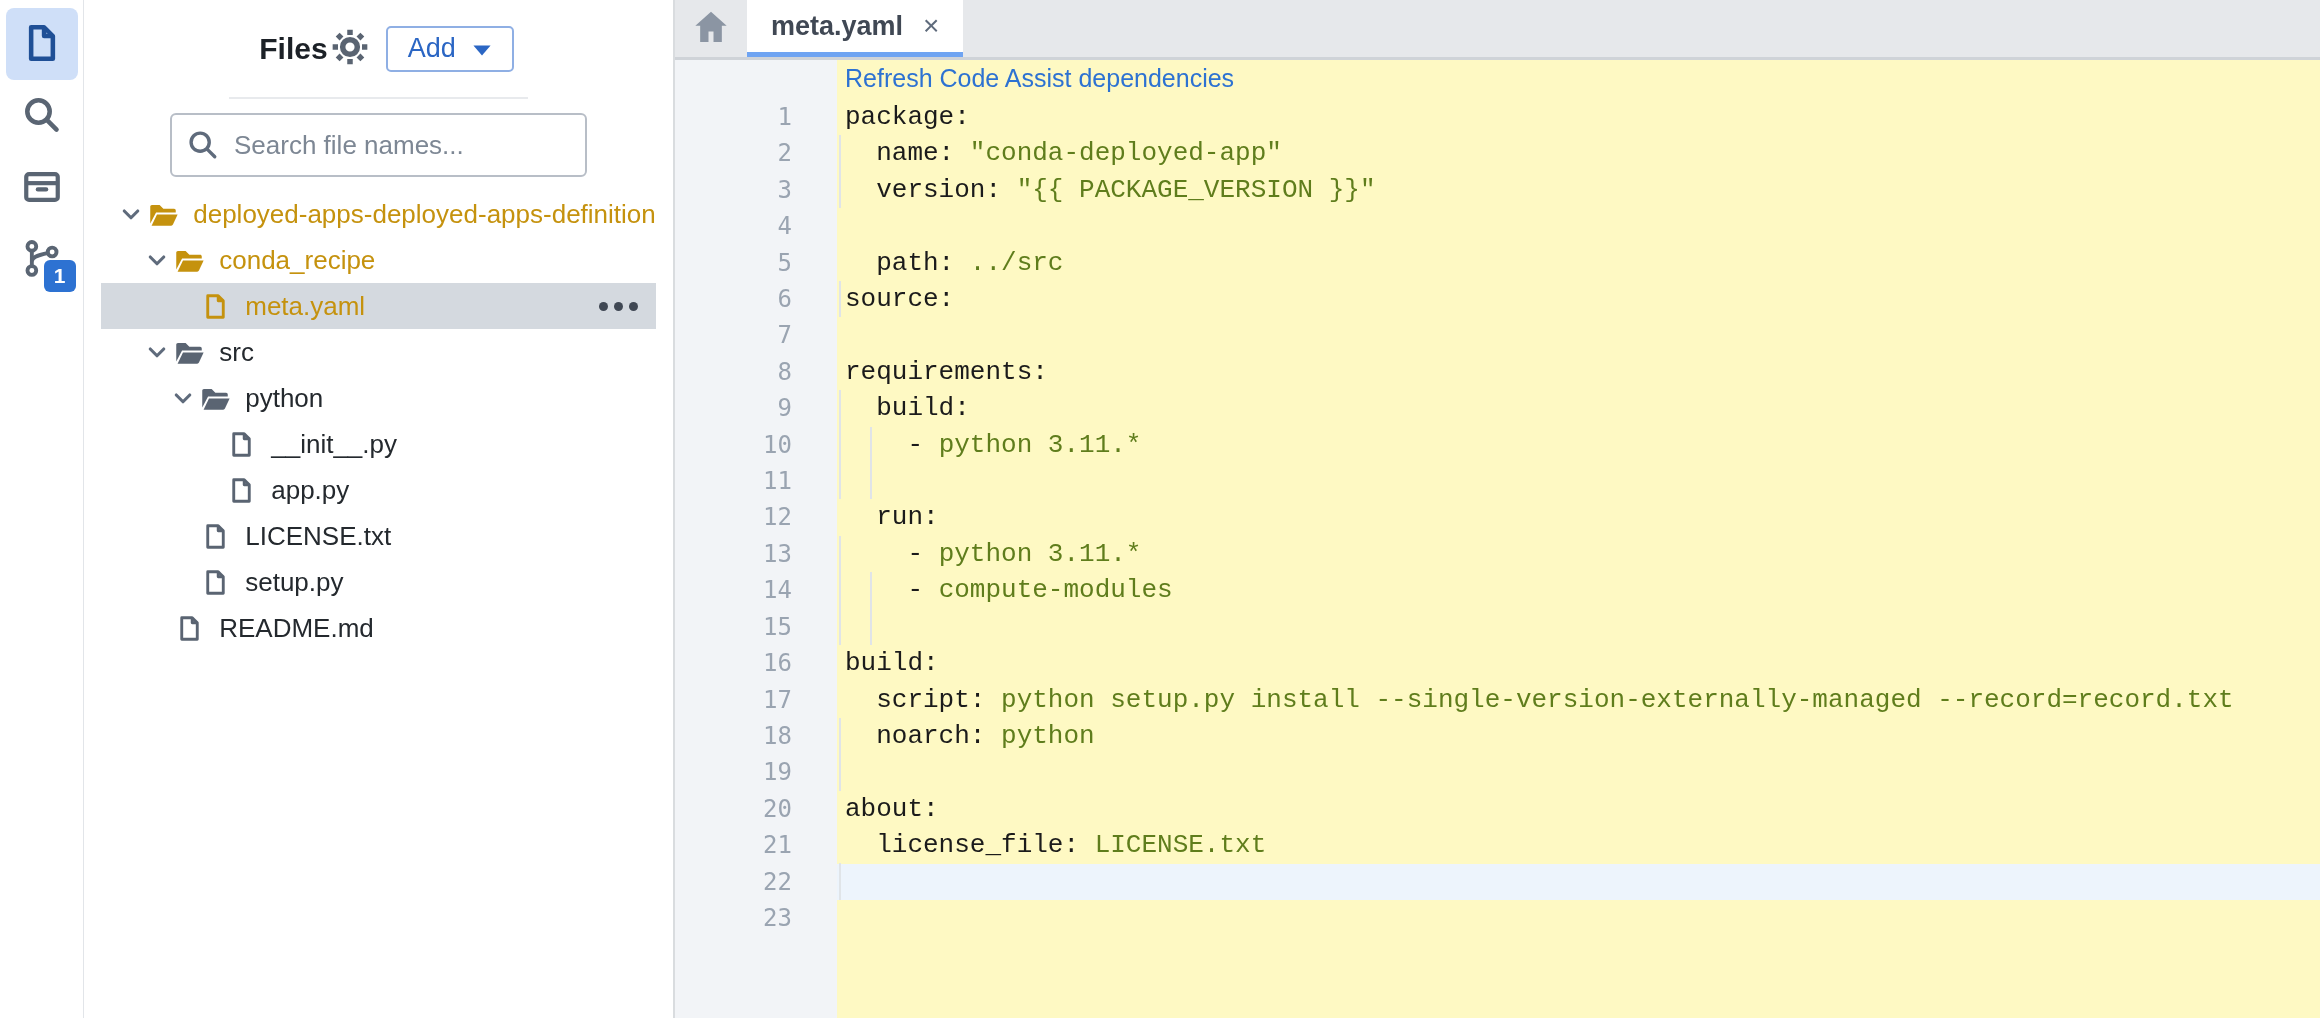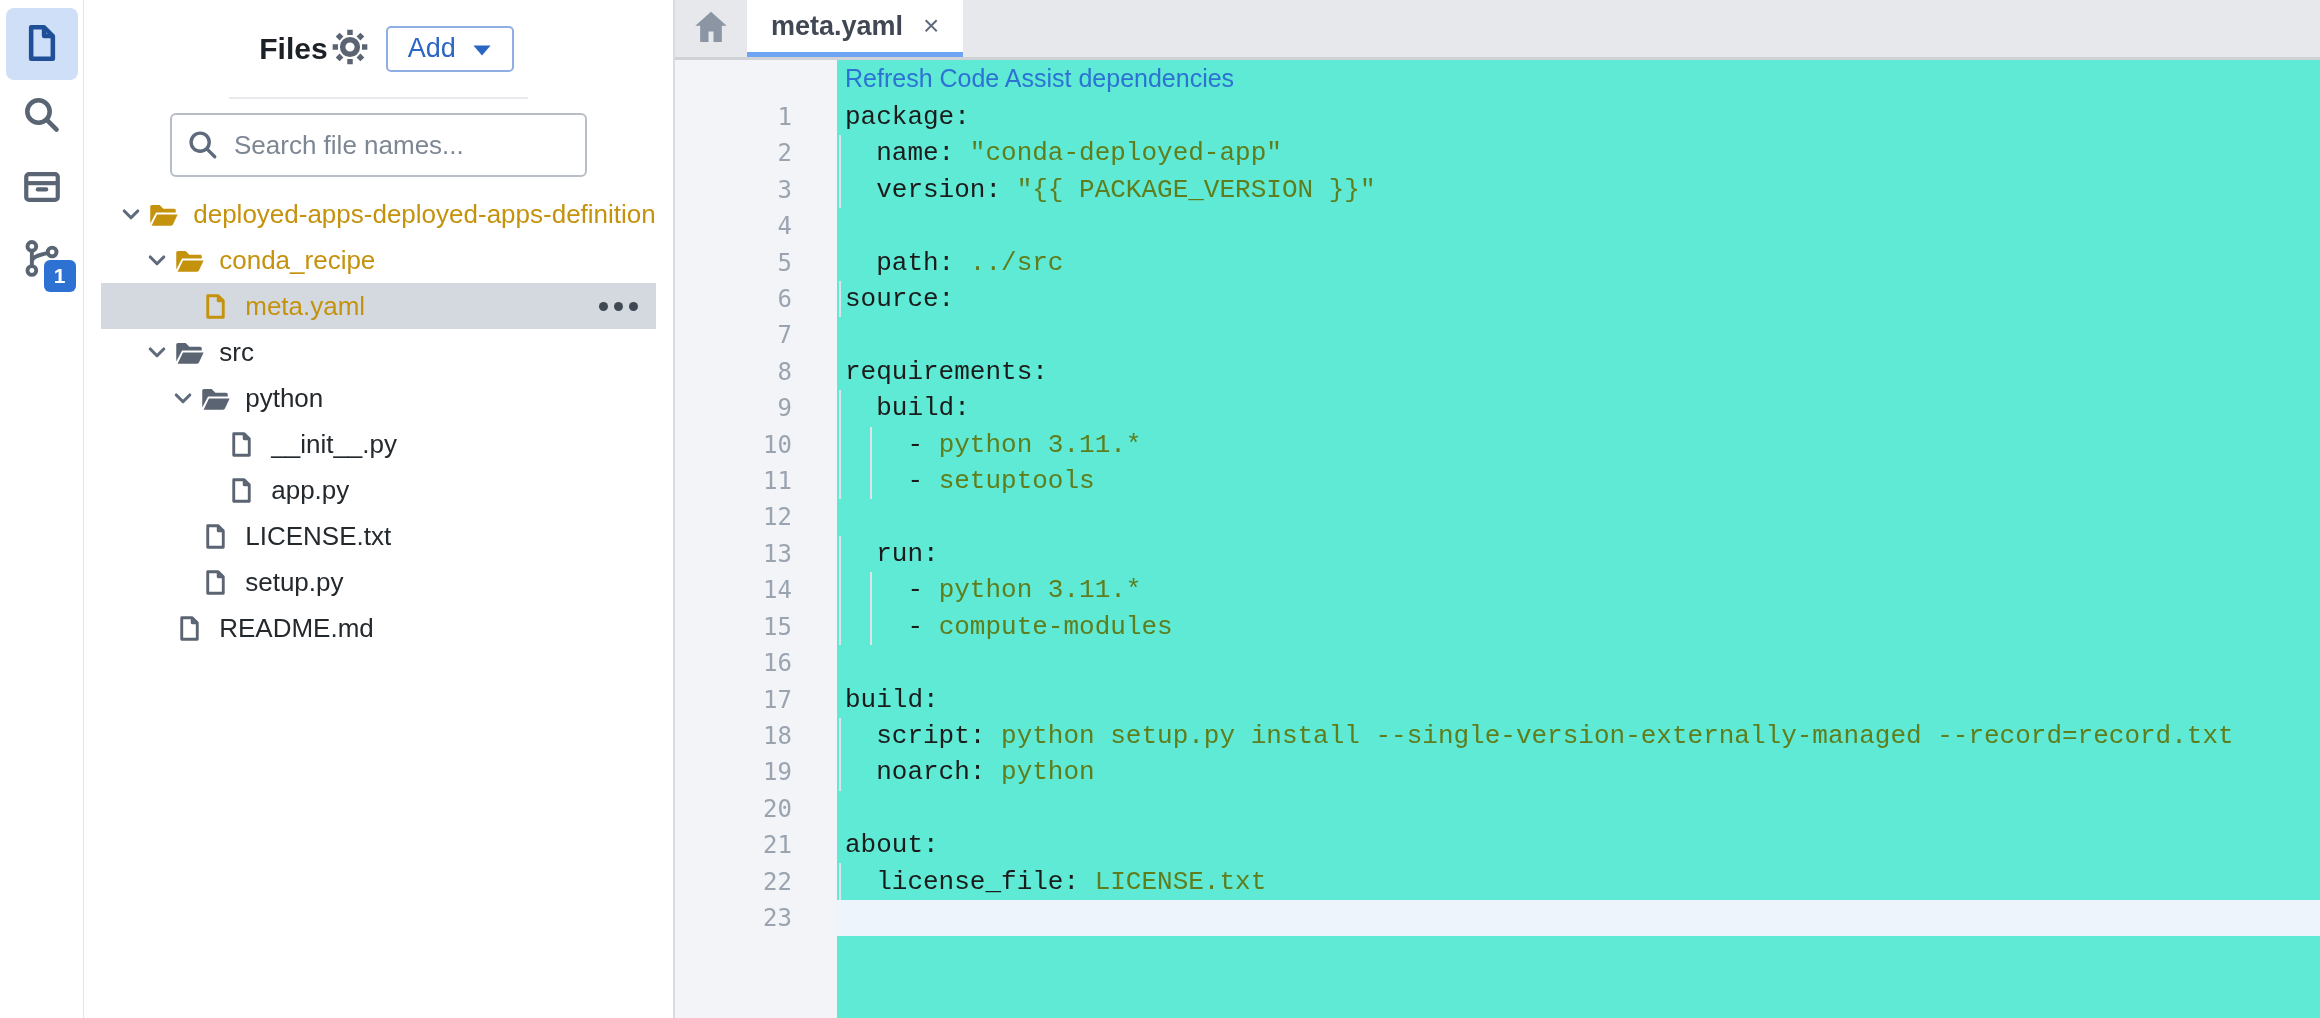--- a/index.html
+++ b/index.html
@@ -56,21 +56,21 @@
   .tab { height:57px; margin-bottom:-3px; background:#fff; display:flex; align-items:center;
          padding:0 24px; gap:20px; border-bottom:5px solid #6fa4f2; cursor:pointer; }
   .tab-label { font-size:27px; font-weight:bold; color:#404854; }
   .tab-close { background:none; border:none; font-size:28px; color:#5f6b7c; cursor:pointer; line-height:1; }
 
   .editor-body { flex:1 1 auto; display:flex; position:relative; min-height:0; }
   .gutter { width:162px; flex:0 0 162px; background:#f2f4f7; padding-top:60px0; }
   .gutter-spacer { height:39px; }
   .gutter-num { font-family:"DejaVu Sans Mono", monospace; font-size:24px; color:#9aa4b1;
                 line-height:36.4px; text-align:right; padding-right:45px; }
-  .code { flex:1 1 auto; position:relative; background:#5eead4; min-width:0; overflow:hidden; }
+  .code { flex:1 1 auto; position:relative; background:#fef9c3; min-width:0; overflow:hidden; }
   .refresh-link { display:block; height:39px; padding:4px 0 0 8px; font-size:25px;
                   color:#2d72d2; text-decoration:none; cursor:pointer; }
   .code-line { font-family:Liberation Mono, monospace; font-size:26px; line-height:36.4px;
                white-space:pre; padding-left:8px; color:#1b1b1b; }
   .code-line.active { background:#edf4fc; }
   .tok-v { color:#5f7d1c; }
   .guide { position:absolute; width:2px; background:#e0e4e8; }
 </style>
 </head>
 <body>
@@ -322,21 +322,20 @@
             <div class="code-line"><span class="tok-p">package:</span></div>
             <div class="code-line"><span class="tok-p">  name: </span><span class="tok-v">"conda-deployed-app"</span></div>
             <div class="code-line"><span class="tok-p">  version: </span><span class="tok-v">"{{ PACKAGE_VERSION }}"</span></div>
             <div class="code-line">&nbsp;</div>
             <div class="code-line"><span class="tok-p">  path: </span><span class="tok-v">../src</span></div>
             <div class="code-line"><span class="tok-p">source:</span></div>
             <div class="code-line">&nbsp;</div>
             <div class="code-line"><span class="tok-p">requirements:</span></div>
             <div class="code-line"><span class="tok-p">  build:</span></div>
             <div class="code-line"><span class="tok-p">    - </span><span class="tok-v">python 3.11.*</span></div>
-            <div class="code-line"><span class="tok-p">    - </span><span class="tok-v">setuptools</span></div>
             <div class="code-line">&nbsp;</div>
             <div class="code-line"><span class="tok-p">  run:</span></div>
             <div class="code-line"><span class="tok-p">    - </span><span class="tok-v">python 3.11.*</span></div>
             <div class="code-line"><span class="tok-p">    - </span><span class="tok-v">compute-modules</span></div>
             <div class="code-line">&nbsp;</div>
             <div class="code-line"><span class="tok-p">build:</span></div>
             <div class="code-line"><span class="tok-p">  script: </span><span class="tok-v">python setup.py install --single-version-externally-managed --record=record.txt</span></div>
             <div class="code-line"><span class="tok-p">  noarch: </span><span class="tok-v">python</span></div>
             <div class="code-line">&nbsp;</div>
             <div class="code-line"><span class="tok-p">about:</span></div>

